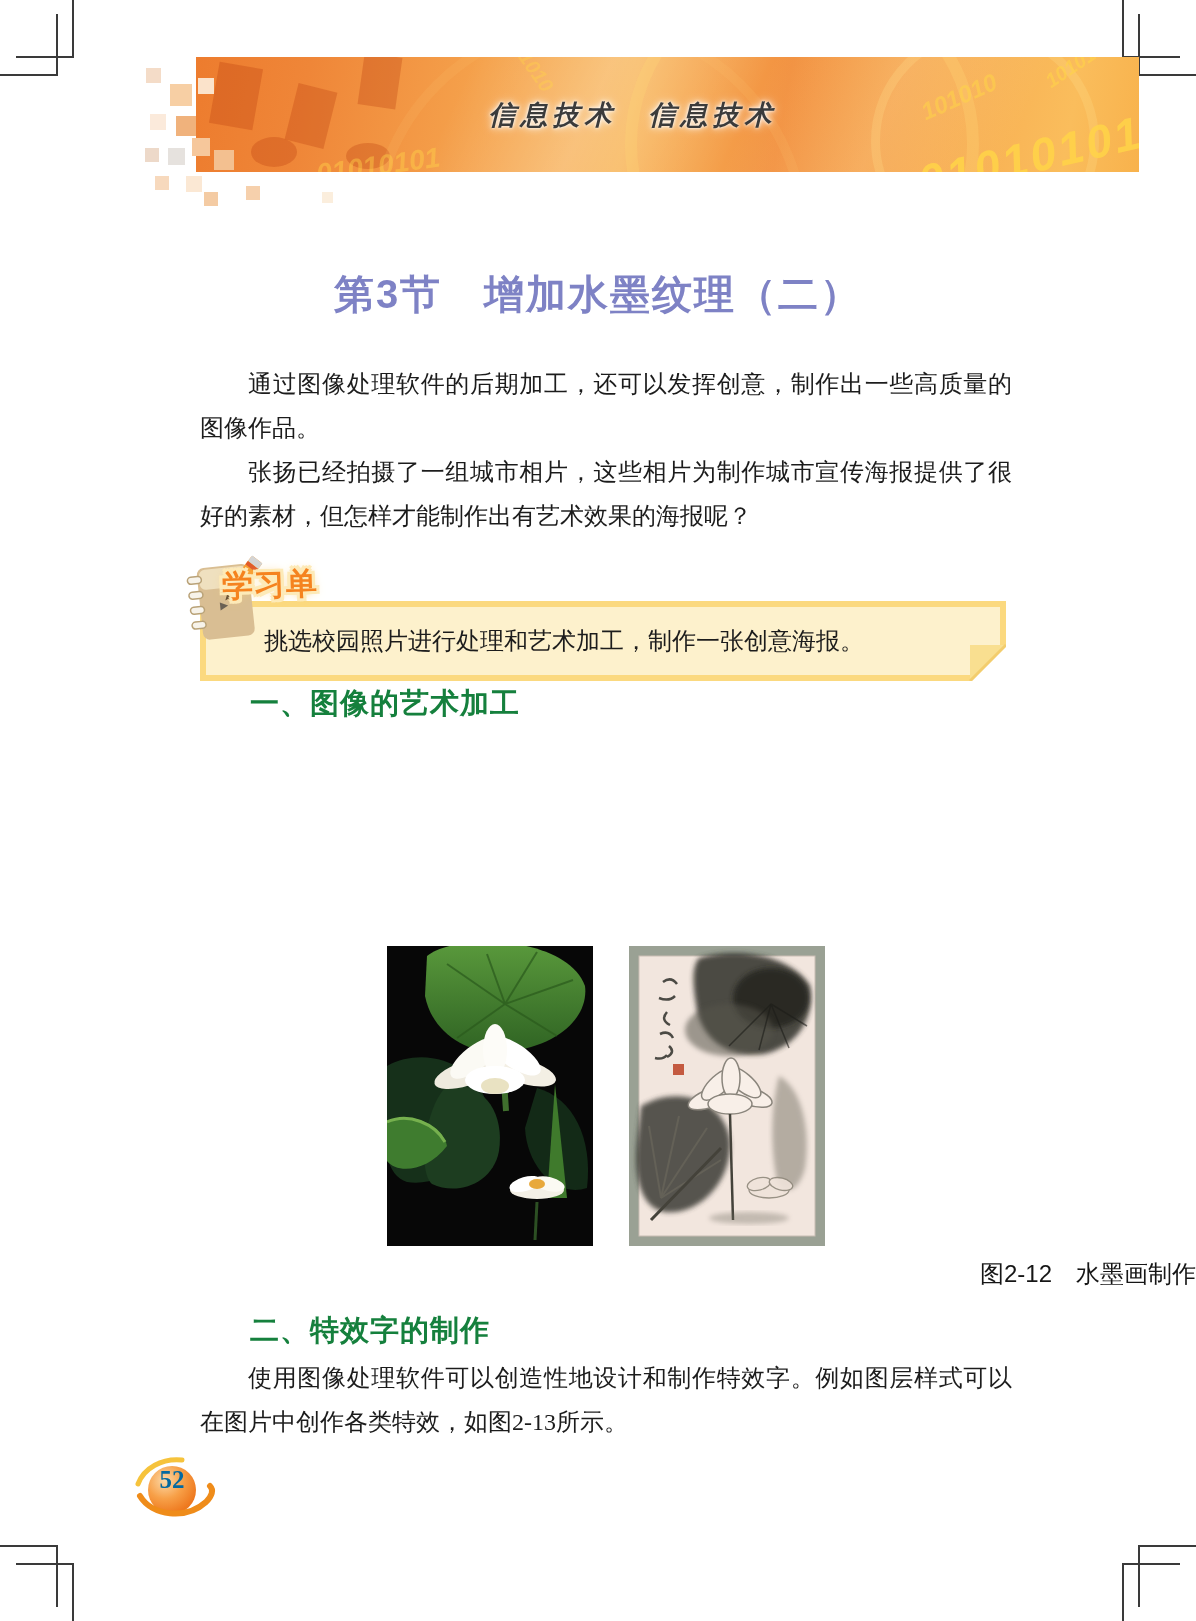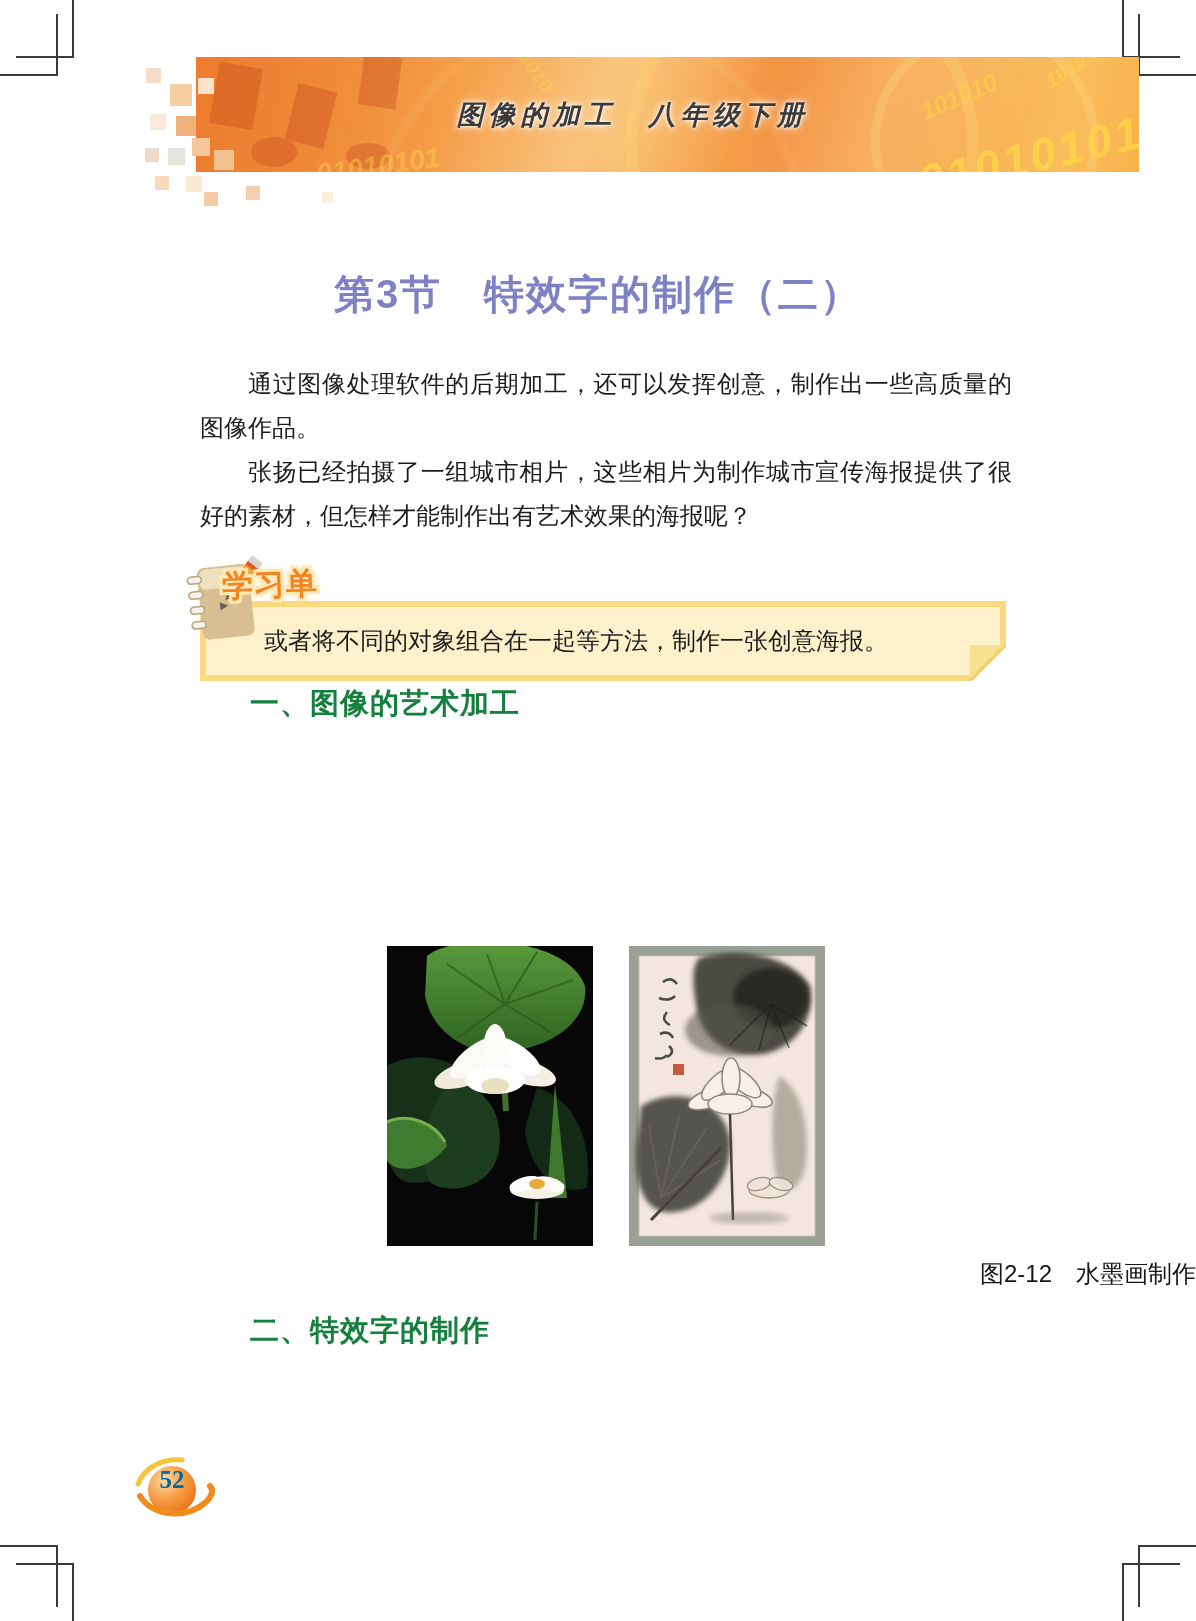--- a/index.html
+++ b/index.html
@@ -121,49 +121,49 @@
     <div class="net n5"></div>
     <div class="streak"></div>
     <div class="circ c3"></div>
     <div class="circ c1"></div>
     <div class="circ c2"></div>
     <span class="bin b1">01010101</span>
     <span class="bin b2">101010</span>
     <span class="bin b3">101010</span>
     <span class="bin b4">101010</span>
     <span class="bin b5">01010101</span>
-    <div class="banner-title">图像的加工　八年级下册</div>
+    <div class="banner-title">信息技术　信息技术</div>
   </header>
 
   <div>
     <div class="sq" style="left:146px;top:68px;width:15px;height:15px;background:#f4dcc8;"></div>
     <div class="sq" style="left:170px;top:84px;width:22px;height:22px;background:#f7cfa4;"></div>
     <div class="sq" style="left:198px;top:78px;width:16px;height:16px;background:#fbe3cb;"></div>
     <div class="sq" style="left:150px;top:114px;width:16px;height:16px;background:#fbeadb;"></div>
     <div class="sq" style="left:176px;top:116px;width:20px;height:20px;background:#f0b27c;"></div>
     <div class="sq" style="left:145px;top:148px;width:14px;height:14px;background:#edd9c9;"></div>
     <div class="sq" style="left:168px;top:148px;width:17px;height:17px;background:#e6e2de;"></div>
     <div class="sq" style="left:192px;top:138px;width:18px;height:18px;background:#f6c79b;"></div>
     <div class="sq" style="left:214px;top:150px;width:20px;height:20px;background:#f3c090;"></div>
     <div class="sq" style="left:155px;top:176px;width:14px;height:14px;background:#f7d9bd;"></div>
     <div class="sq" style="left:186px;top:176px;width:16px;height:16px;background:#fbe8d4;"></div>
     <div class="sq" style="left:204px;top:192px;width:14px;height:14px;background:#f4cba3;"></div>
     <div class="sq" style="left:246px;top:186px;width:14px;height:14px;background:#f6d0ac;"></div>
     <div class="sq" style="left:322px;top:192px;width:11px;height:11px;background:#fbeedd;"></div>
   </div>
 
-  <h1 class="title">第3节　特效字的制作（二）</h1>
+  <h1 class="title">第3节　增加水墨纹理（二）</h1>
 
   <div class="flow intro">
     <p>通过图像处理软件的后期加工，还可以发挥创意，制作出一些高质量的图像作品。</p>
     <p>张扬已经拍摄了一组城市相片，这些相片为制作城市宣传海报提供了很好的素材，但怎样才能制作出有艺术效果的海报呢？</p>
   </div>
 
   <div class="ws-box">
-    <p>或者将不同的对象组合在一起等方法，制作一张创意海报。</p>
+    <p>挑选校园照片进行处理和艺术加工，制作一张创意海报。</p>
     <svg class="ws-fold" width="50" height="50">
       <polygon points="14,50 50,14 50,50" fill="#ffffff"></polygon>
       <polygon points="14,50 50,14 14,14" fill="#f9df90"></polygon>
       <line x1="14" y1="50" x2="50" y2="14" stroke="#f3cd6d" stroke-width="3"></line>
     </svg>
   </div>
   <svg class="ws-icon" width="82" height="104" viewBox="0 0 82 104">
     <g transform="rotate(-6 40 60)">
       <rect x="16" y="22" width="52" height="72" rx="7" fill="#d9be93"></rect>
       <rect x="18" y="24" width="48" height="20" rx="6" fill="#efe0bf"></rect>
@@ -275,20 +275,23 @@
         <ellipse cx="140" cy="244" rx="20" ry="8"></ellipse>
         <ellipse cx="130" cy="238" rx="12" ry="6" transform="rotate(-15 130 238)"></ellipse>
         <ellipse cx="152" cy="238" rx="12" ry="6" transform="rotate(14 152 238)"></ellipse>
       </g>
       <ellipse cx="120" cy="272" rx="40" ry="6" fill="#6a675c" opacity="0.35" filter="url(#ib)"></ellipse>
     </svg>
   </div>
   <div class="fig-caption">图2-12　水墨画制作</div>
 
   <h2 class="sec-head h-s2">二、特效字的制作</h2>
+  <div class="flow paras2">
+    <p>使用图像处理软件可以创造性地设计和制作特效字。例如图层样式可以在图片中创作各类特效，如图2-13所示。</p>
+  </div>
 
   <div class="ball-wrap">
     <svg width="104" height="84" viewBox="0 0 104 84">
       <defs>
         <radialGradient id="ballG" cx="0.35" cy="0.3" r="0.85">
           <stop offset="0" stop-color="#fcd9a8"></stop>
             <stop offset="0.45" stop-color="#f7a048"></stop>
           <stop offset="0.8" stop-color="#ef7c22"></stop>
             <stop offset="1" stop-color="#e66a12"></stop>
         </radialGradient>

